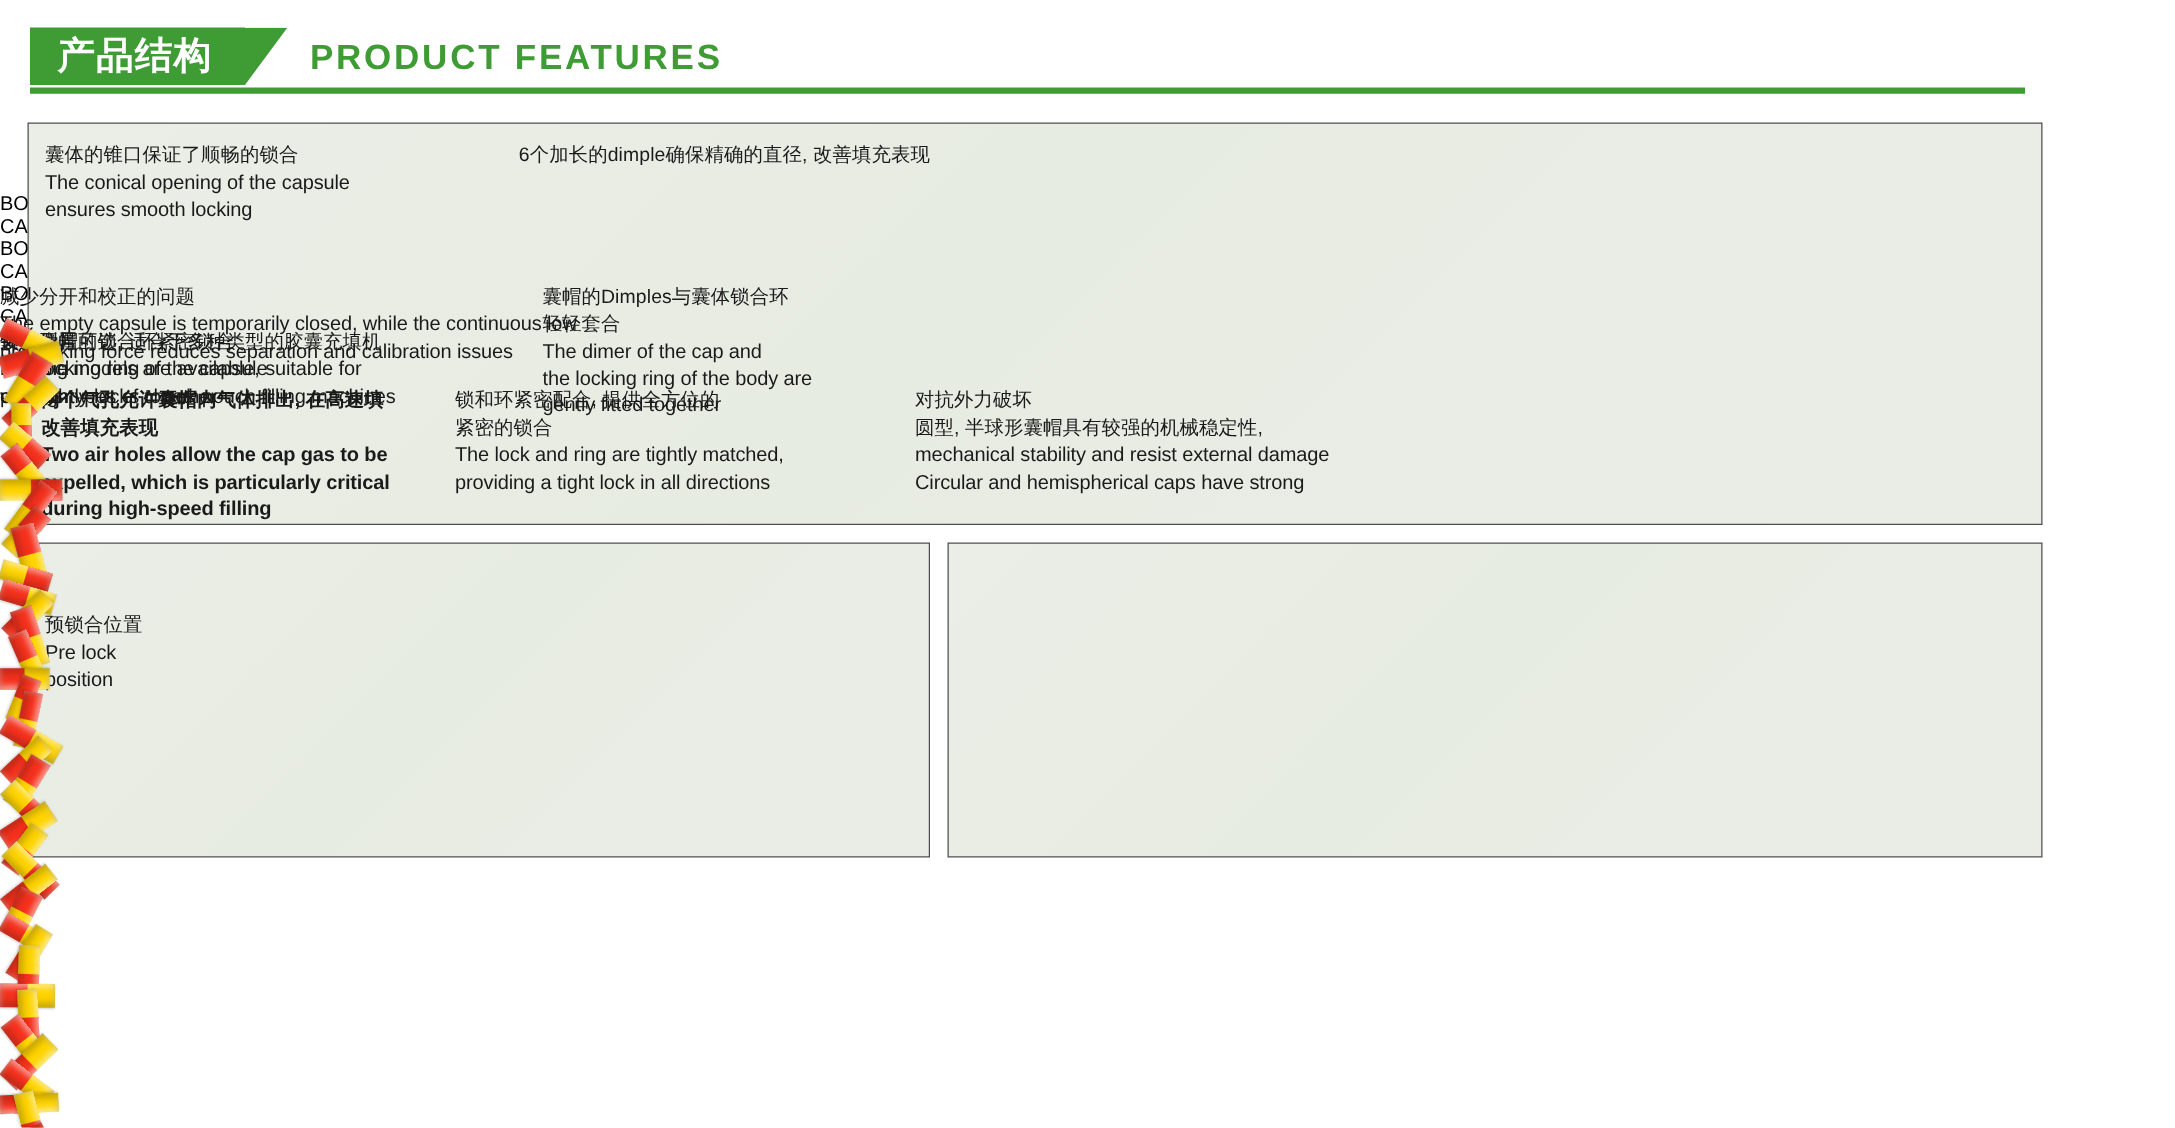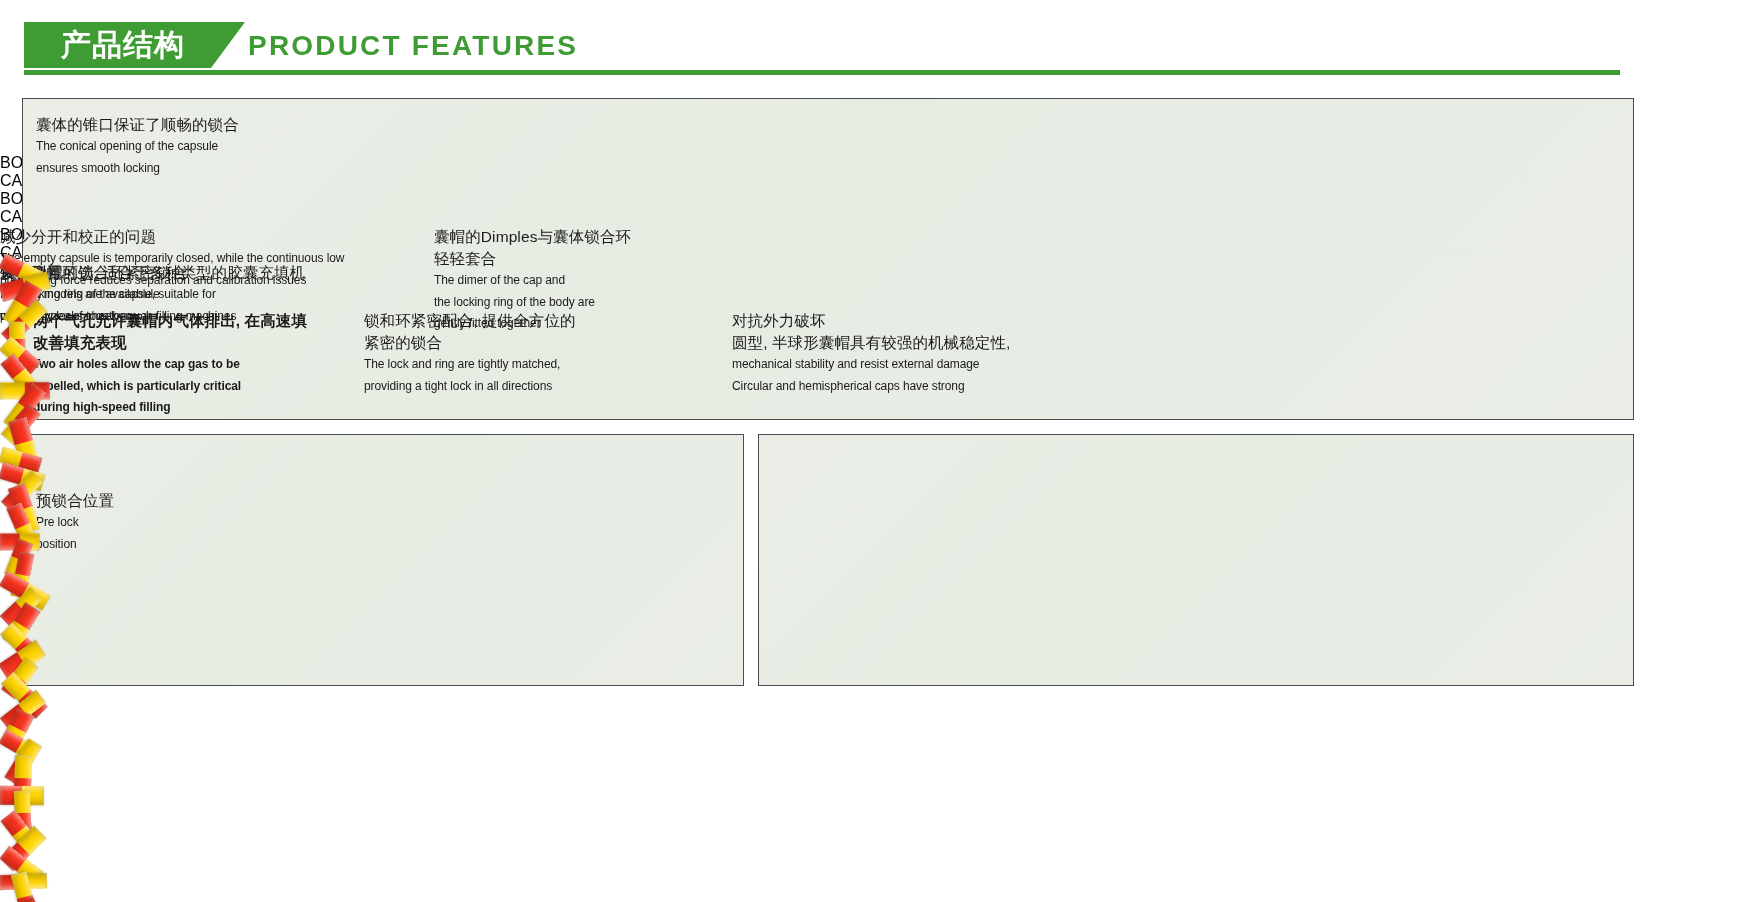--- a/index.html
+++ b/index.html
@@ -40,21 +40,20 @@
     position: relative;
   }
 
   .banner-green-text {
     color: #ffffff;
     font-size: 30px;
     font-weight: bold;
     letter-spacing: 1px;
     line-height: 1;
     white-space: nowrap;
-    margin-left: 15px;
   }
 
   .banner-wedge {
     width: 34px;
     background: #3f9c35;
     clip-path: polygon(0 0, 100% 0, 0 100%);
   }
 
   .header-title {
     position: absolute;
@@ -104,21 +103,21 @@
   }
 
   .annot .cn {
     font-size: 15.5px;
     line-height: 22px;
     white-space: nowrap;
     letter-spacing: 0.1px;
   }
 
   .annot .en {
-    font-size: 12px;
+    font-size: 16px;
     line-height: 21.5px;
     white-space: nowrap;
     letter-spacing: -0.1px;
   }
 
   
   #annot-conical  { left: 36px;  top: 114px; }
   #annot-dimples  { left: 415px; top: 114px; }
   #annot-airholes { left: 33px;  top: 310px; width: 300px; font-weight: bold; }
   #annot-lockring { left: 364px; top: 310px; }
@@ -384,20 +383,21 @@
 </svg>
 
 
 <div class="annot" id="annot-conical">
   <div class="cn">囊体的锥口保证了顺畅的锁合</div>
   <div class="en">The conical opening of the capsule</div>
   <div class="en">ensures smooth locking</div>
 </div>
 
 <div class="annot" id="annot-dimples">
+  <div class="cn">6个加长的dimple确保精确的直径, 改善填充表现</div>
 </div>
 
 <div class="annot" id="annot-airholes">
   <div class="cn">两个气孔允许囊帽内气体排出, 在高速填</div>
   <div class="cn">改善填充表现</div>
   <div class="en">Two air holes allow the cap gas to be</div>
   <div class="en">expelled, which is particularly critical</div>
   <div class="en">during high-speed filling</div>
 </div>
 

